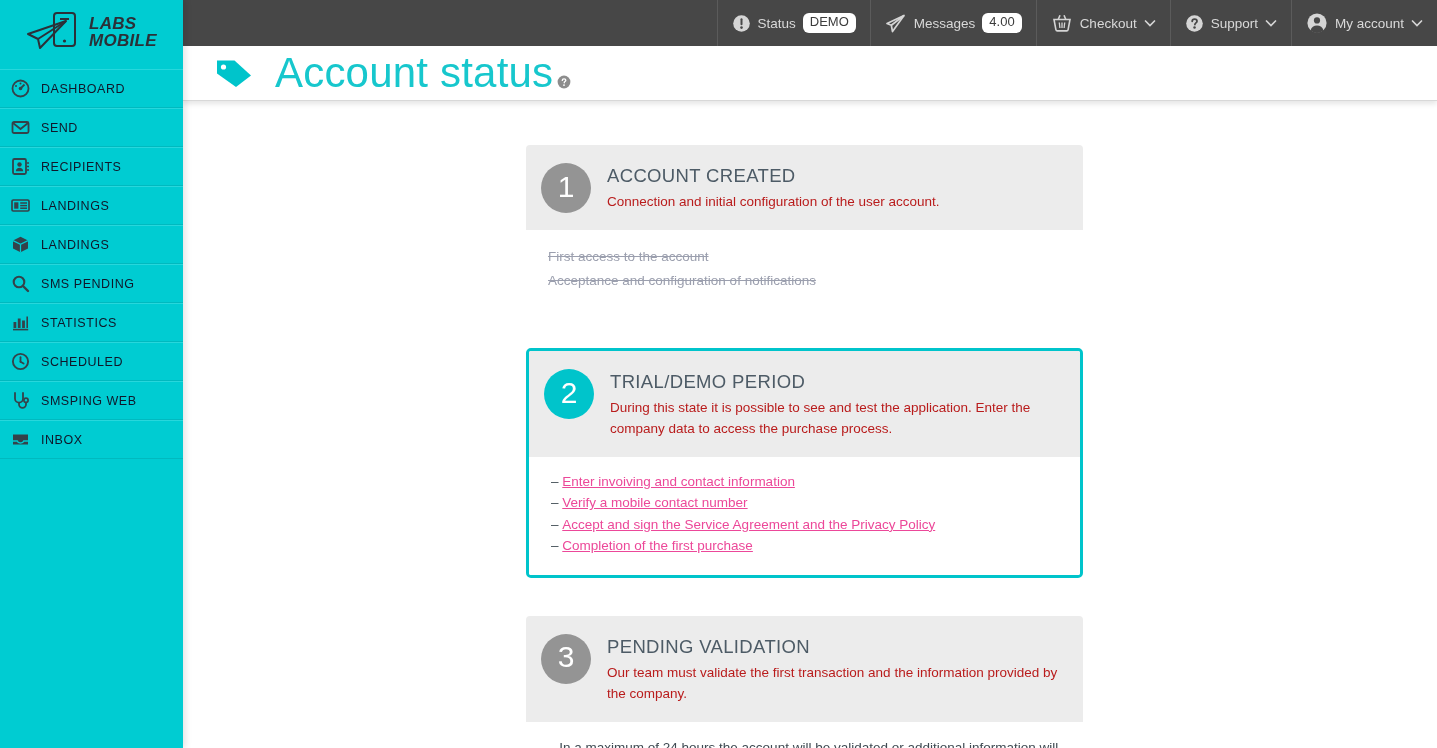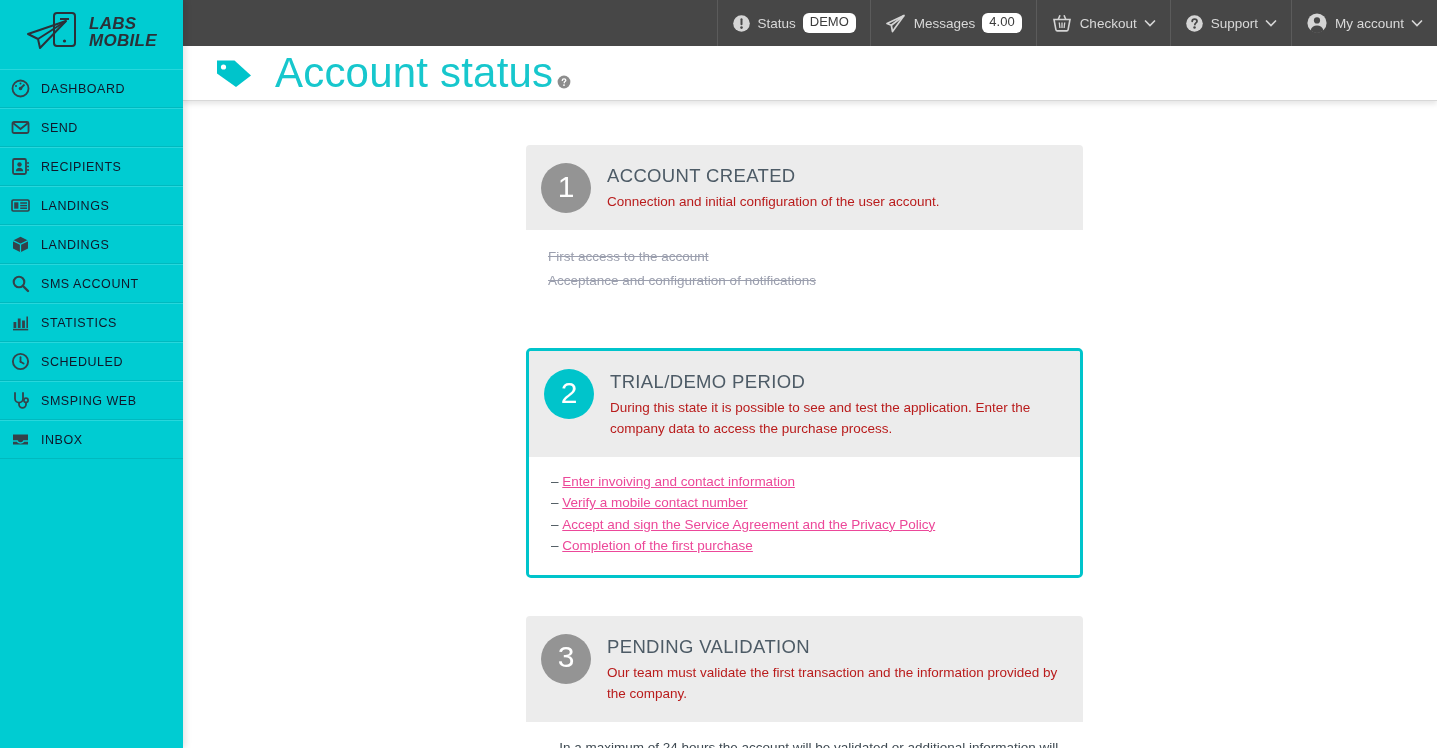--- a/index.html
+++ b/index.html
@@ -225,21 +225,21 @@
         <span class="nav-label">LANDINGS</span>
       </div>
 
       <div class="nav-item">
         <span class="nav-ico">
           <svg viewBox="0 0 19 19" width="19" height="19">
               <circle cx="8" cy="8" r="5.3" fill="none" stroke="#34424a" stroke-width="2.1"></circle>
               <line x1="12" y1="12" x2="17" y2="17" stroke="#34424a" stroke-width="2.4" stroke-linecap="round"></line>
             </svg>
         </span>
-        <span class="nav-label">SMS ACCOUNT</span>
+        <span class="nav-label">SMS PENDING</span>
       </div>
 
       <div class="nav-item">
         <span class="nav-ico">
           <svg viewBox="0 0 19 19" width="19" height="19">
               <rect x="2.5" y="9" width="2.8" height="6" fill="#34424a"></rect>
               <rect x="6.8" y="5.5" width="2.8" height="9.5" fill="#34424a"></rect>
               <rect x="11.1" y="7.5" width="2.8" height="7.5" fill="#34424a"></rect>
               <rect x="15.4" y="3.5" width="1.6" height="11.5" fill="#34424a"></rect>
               <line x1="2" y1="16.6" x2="17.2" y2="16.6" stroke="#34424a" stroke-width="1.6"></line>

